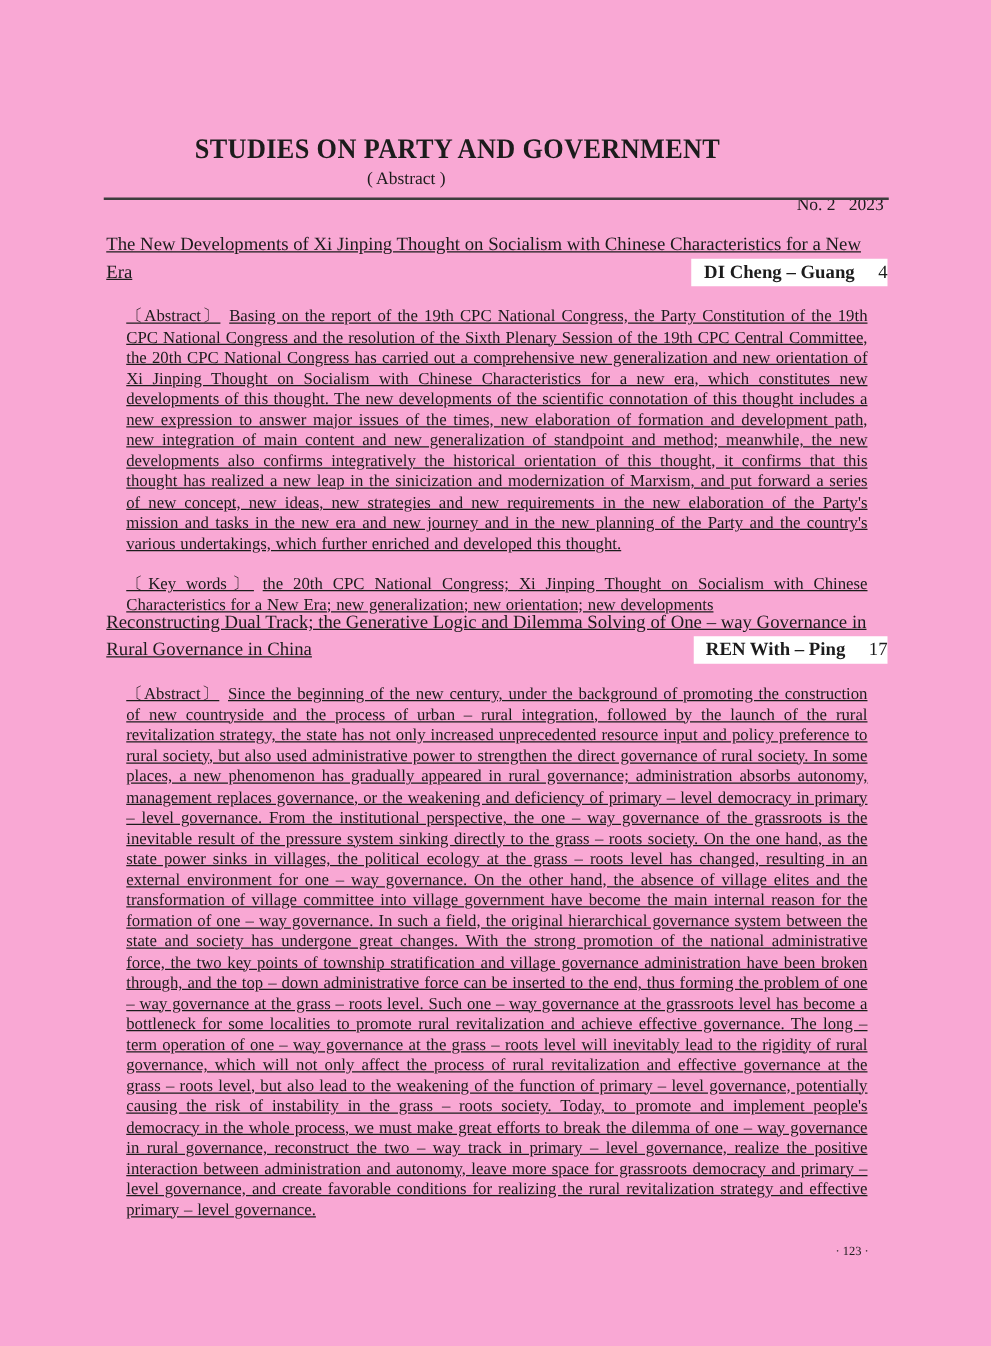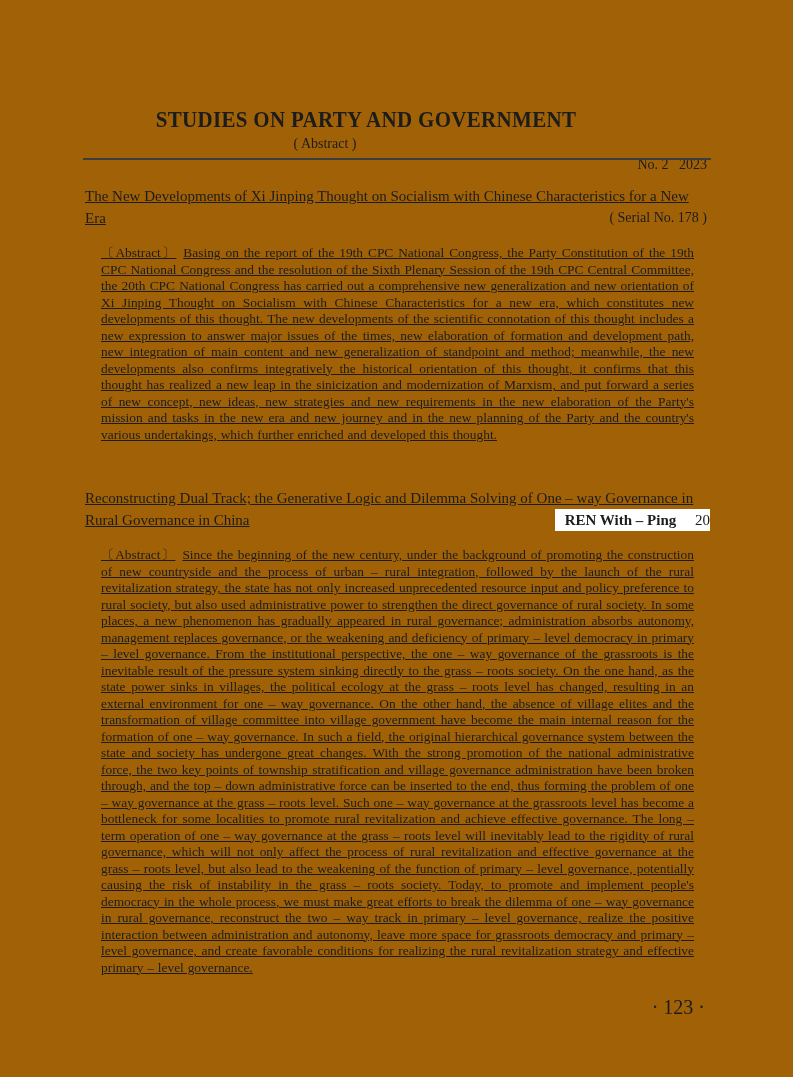--- a/index.html
+++ b/index.html
@@ -4,21 +4,21 @@
 <style>
   html, body { margin: 0; padding: 0; background: #ffffff; }
   body {
     width: 793px; height: 1077px;
     font-family: "Liberation Serif", "DejaVu Serif", serif;
     color: #1c1c1c;
   }
   .page {
     position: relative;
     width: 793px; height: 1077px;
-    background: #a16207;
+    background: #f9a8d4;
     overflow: hidden;
   }
   .journal-title {
     position: absolute; top: 92px; left: 85px; width: 562px;
     text-align: center;
     font-size: 21px; font-weight: 700; letter-spacing: 0.3px;
     transform: scaleY(1.08); transform-origin: top center;
     white-space: nowrap;
   }
   .bimonthly {
@@ -46,22 +46,22 @@
   .author-line { position: absolute; right: 0; bottom: 0; white-space: nowrap; background: #ffffff; padding-left: 10px; }
   .author { font-weight: 700; }
   .pageno { margin-left: 15px; font-weight: 400; }
   .abstract, .keywords {
     font-size: 13.4px; line-height: 16.5px;
     text-align: justify;
     margin: 16px; word-spacing: 0.5px;
   }
   .label { margin-right: 7px; }
   .footer-pageno {
-    position: absolute; top: 996px; right: 88px;
-    font-size: 20px;
+    position: absolute; top: 996px; right: 98px;
+    font-size: 10px;
   }
 </style>
 </head>
 <body>
 
 <div class="page">
 
   <h1 class="journal-title">STUDIES ON PARTY AND GOVERNMENT</h1>
 
   <div class="bimonthly">( Abstract )</div>
@@ -69,32 +69,39 @@
   <div class="issue-block">
     <div>No. 2   2023</div>
     <div>( Serial No. 178 )</div>
   </div>
 
   <div class="rule"></div>
 
   <section class="article article-1">
     <div class="atitle">
       <span>The New Developments of Xi Jinping Thought on Socialism with Chinese Characteristics for a New Era</span>
+      <span class="author-line">
+        <span class="author">DI Cheng – Guang</span>
+        <span class="pageno">4</span>
+      </span>
     </div>
     <p class="abstract">
       <span class="label">〔Abstract〕</span><span>Basing on the report of the 19th CPC National Congress, the Party Constitution of the 19th CPC National Congress and the resolution of the Sixth Plenary Session of the 19th CPC Central Committee, the 20th CPC National Congress has carried out a comprehensive new generalization and new orientation of Xi Jinping Thought on Socialism with Chinese Characteristics for a new era, which constitutes new developments of this thought. The new developments of the scientific connotation of this thought includes a new expression to answer major issues of the times, new elaboration of formation and development path, new integration of main content and new generalization of standpoint and method; meanwhile, the new developments also confirms integratively the historical orientation of this thought, it confirms that this thought has realized a new leap in the sinicization and modernization of Marxism, and put forward a series of new concept, new ideas, new strategies and new requirements in the new elaboration of the Party's mission and tasks in the new era and new journey and in the new planning of the Party and the country's various undertakings, which further enriched and developed this thought.</span>
+    </p>
+    <p class="keywords">
+      <span class="label">〔Key words〕</span><span>the 20th CPC National Congress; Xi Jinping Thought on Socialism with Chinese Characteristics for a New Era; new generalization; new orientation; new developments</span>
     </p>
   </section>
 
   <section class="article article-2">
     <div class="atitle">
       <span>Reconstructing Dual Track; the Generative Logic and Dilemma Solving of One – way Governance in Rural Governance in China</span>
       <span class="author-line">
         <span class="author">REN With – Ping</span>
-        <span class="pageno">20</span>
+        <span class="pageno">17</span>
       </span>
     </div>
     <p class="abstract">
       <span class="label">〔Abstract〕</span><span>Since the beginning of the new century, under the background of promoting the construction of new countryside and the process of urban – rural integration, followed by the launch of the rural revitalization strategy, the state has not only increased unprecedented resource input and policy preference to rural society, but also used administrative power to strengthen the direct governance of rural society. In some places, a new phenomenon has gradually appeared in rural governance; administration absorbs autonomy, management replaces governance, or the weakening and deficiency of primary – level democracy in primary – level governance. From the institutional perspective, the one – way governance of the grassroots is the inevitable result of the pressure system sinking directly to the grass – roots society. On the one hand, as the state power sinks in villages, the political ecology at the grass – roots level has changed, resulting in an external environment for one – way governance. On the other hand, the absence of village elites and the transformation of village committee into village government have become the main internal reason for the formation of one – way governance. In such a field, the original hierarchical governance system between the state and society has undergone great changes. With the strong promotion of the national administrative force, the two key points of township stratification and village governance administration have been broken through, and the top – down administrative force can be inserted to the end, thus forming the problem of one – way governance at the grass – roots level. Such one – way governance at the grassroots level has become a bottleneck for some localities to promote rural revitalization and achieve effective governance. The long – term operation of one – way governance at the grass – roots level will inevitably lead to the rigidity of rural governance, which will not only affect the process of rural revitalization and effective governance at the grass – roots level, but also lead to the weakening of the function of primary – level governance, potentially causing the risk of instability in the grass – roots society. Today, to promote and implement people's democracy in the whole process, we must make great efforts to break the dilemma of one – way governance in rural governance, reconstruct the two – way track in primary – level governance, realize the positive interaction between administration and autonomy, leave more space for grassroots democracy and primary – level governance, and create favorable conditions for realizing the rural revitalization strategy and effective primary – level governance.</span>
     </p>
   </section>
 
   <div class="footer-pageno">· 123 ·</div>
 
 </div>

